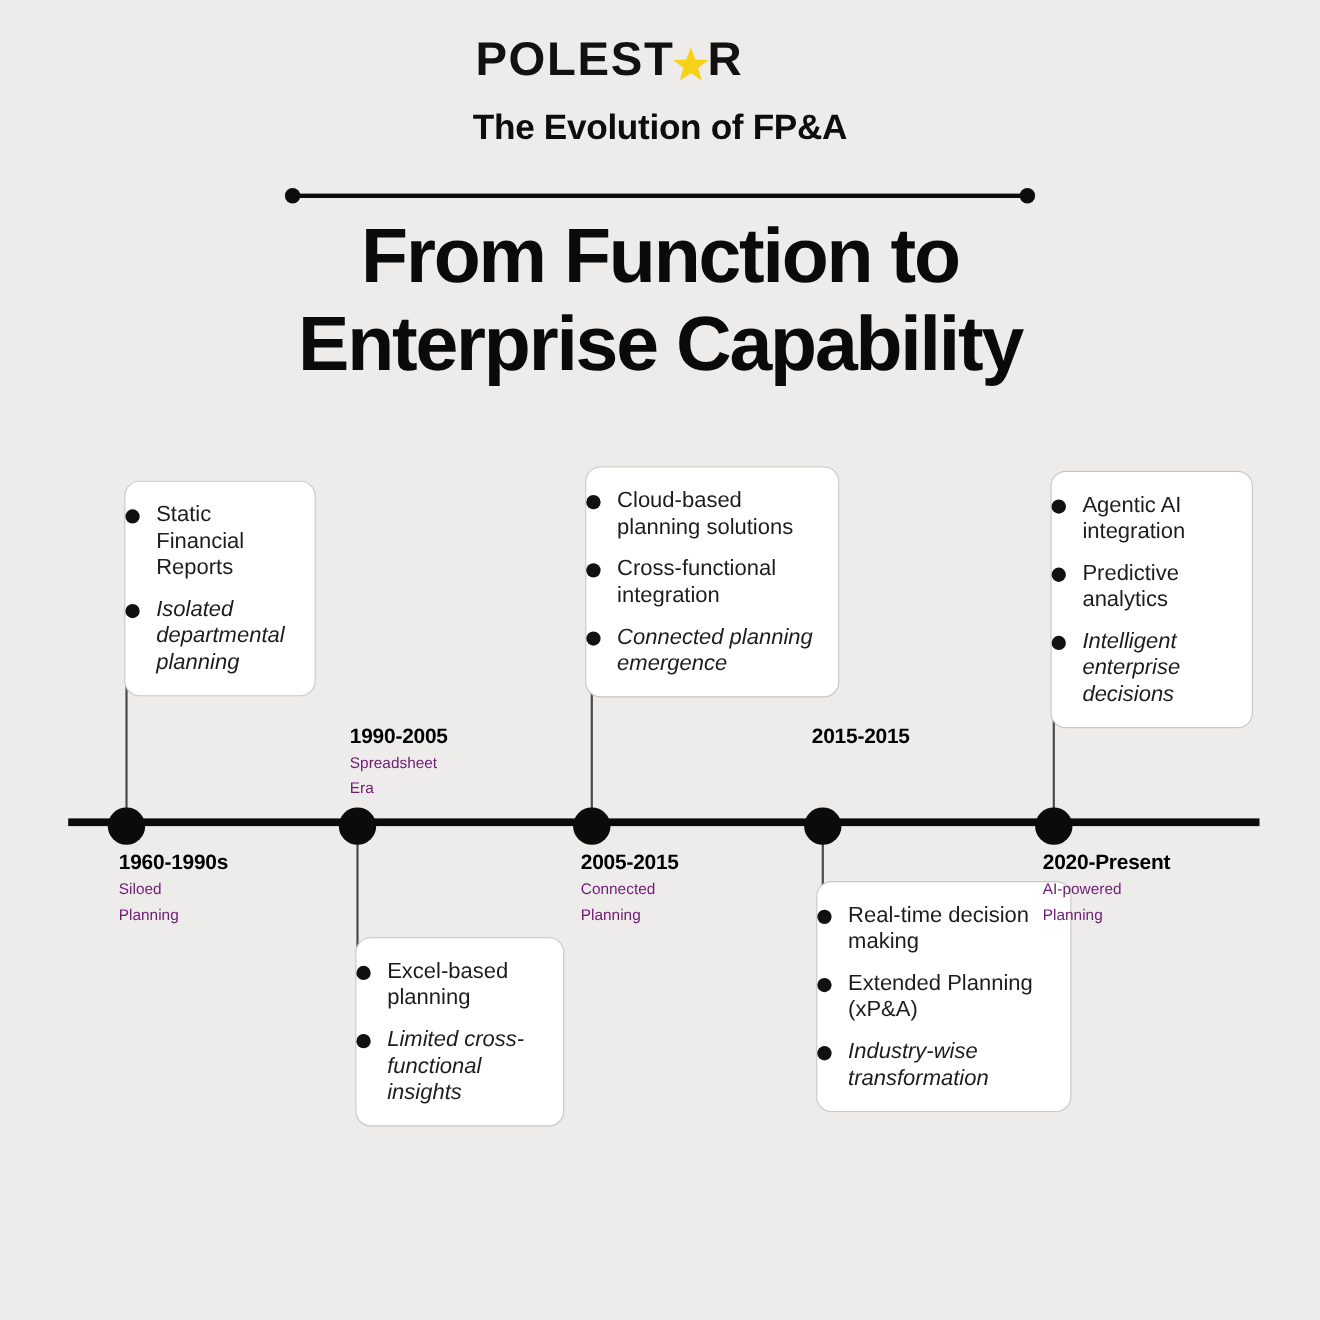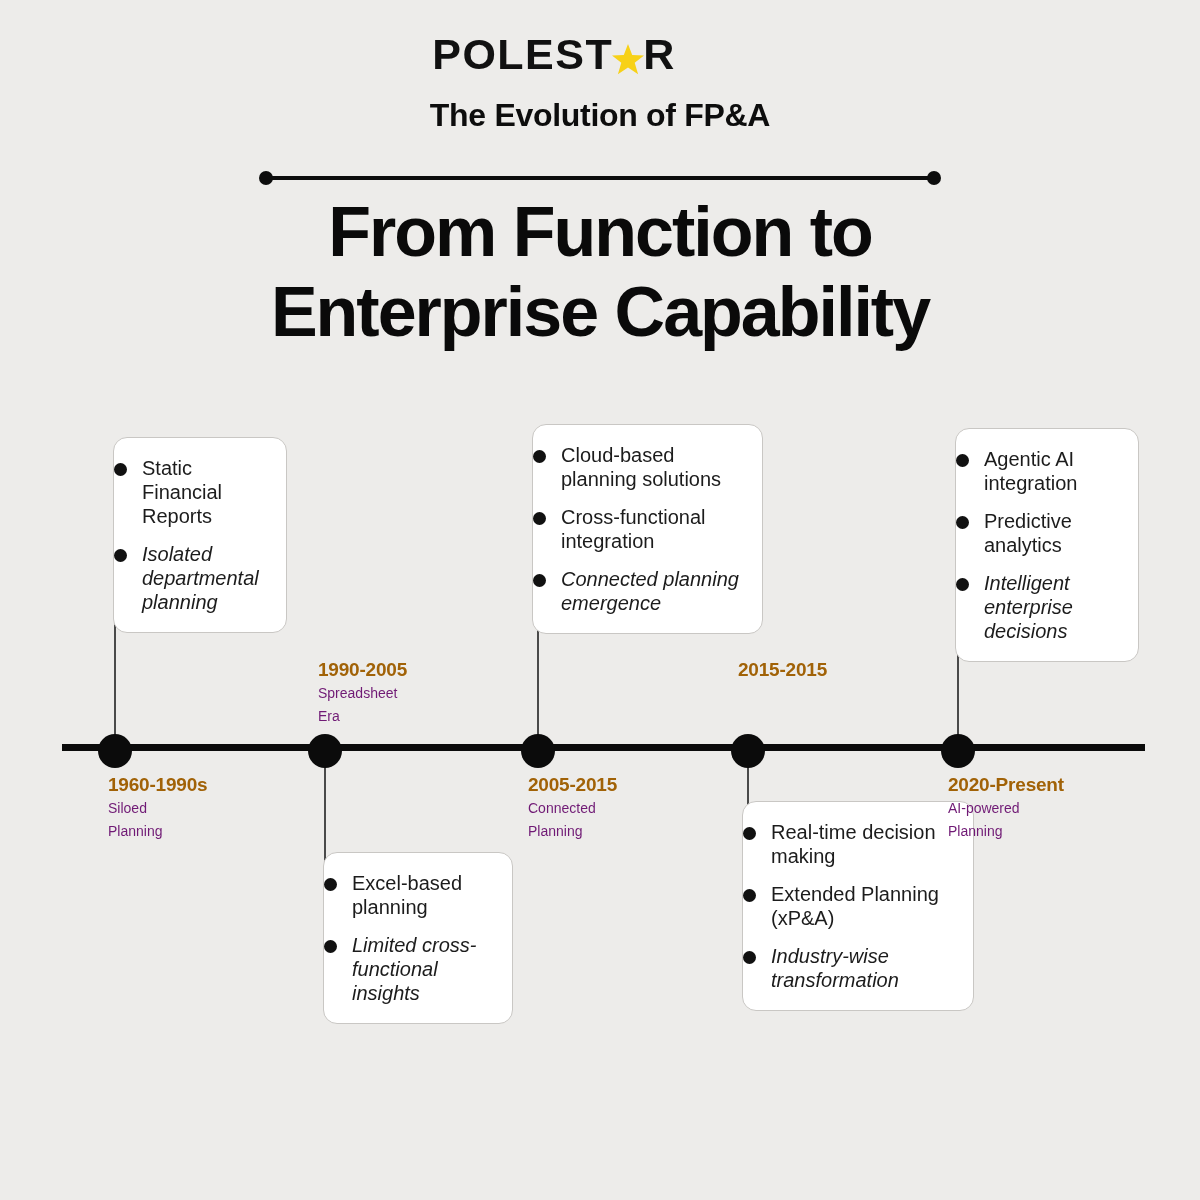--- a/index.html
+++ b/index.html
@@ -156,21 +156,21 @@
 
   
   .era {
     position: absolute;
     width: 230px;
   }
   .era-range {
     display: block;
     font-size: 19px;
     font-weight: 700;
-    color: #a16207;
+    color: #000000;
     line-height: 24px;
     letter-spacing: -0.2px;
   }
   .era-name {
     display: block;
     font-size: 14px;
     font-weight: 400;
     color: #701a75;
     line-height: 23px;
     white-space: pre-line;

